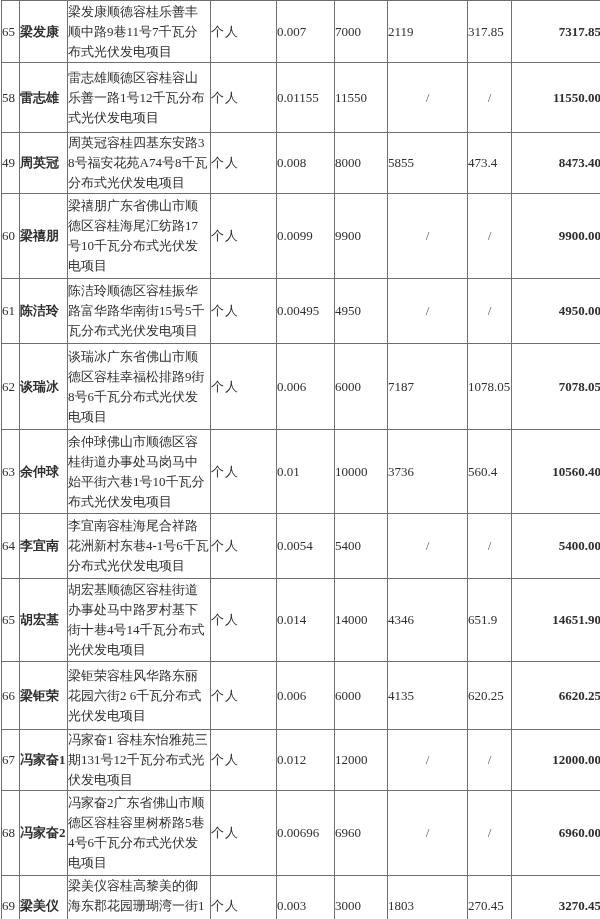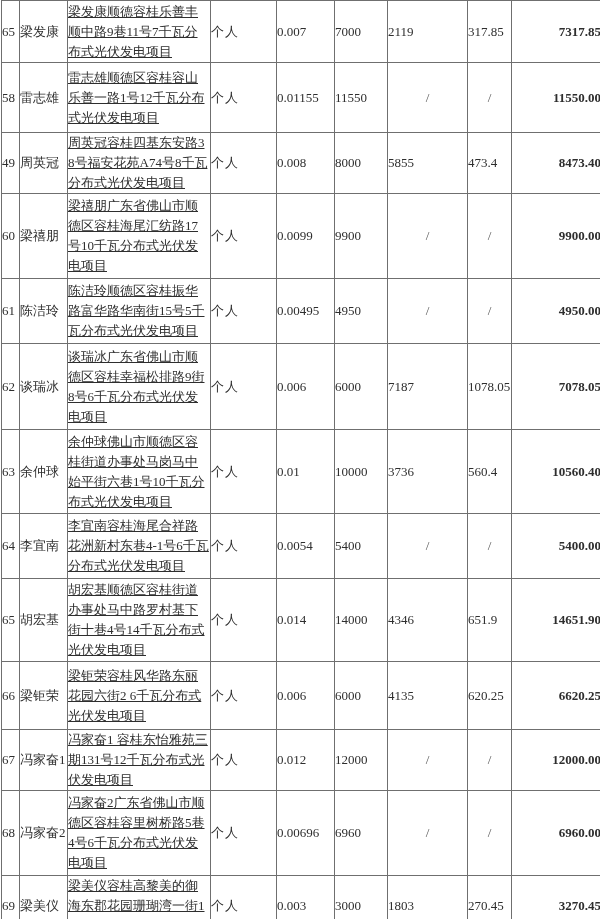--- a/index.html
+++ b/index.html
@@ -20,22 +20,22 @@
     border:1px solid #6f6f6f;
     vertical-align:middle;
     color:#2e2e2e;
     font-size:13px;
     line-height:20px;
     padding:0;
     overflow:hidden;
     word-break:break-all;
   }
   td.c-no{padding-left:2px;text-align:left;}
-  td.c-name{padding-left:4px;font-weight:normal;color:#1f1f1f;white-space:nowrap;font-size:12.5px;}
-  td.c-project{padding:1px 2px;text-align:left;font-size:12.6px;line-height:20px;text-decoration:underline;}
+  td.c-name{padding-left:4px;font-weight:bold;color:#1f1f1f;white-space:nowrap;font-size:12.5px;}
+  td.c-project{padding:1px 2px;text-align:left;font-size:12.6px;line-height:20px;}
   td.c-type{letter-spacing:1px;}
   td.c-val{padding-left:3px;text-align:left;}
   td.c-val.slash{padding-left:0;text-align:center;color:#555;}
   td.c-total{padding-left:4px;text-align:right;font-weight:bold;color:#000;font-size:14px;}
 </style>
 </head>
 <body>
 
 <div class="page">
   <table class="pv">

